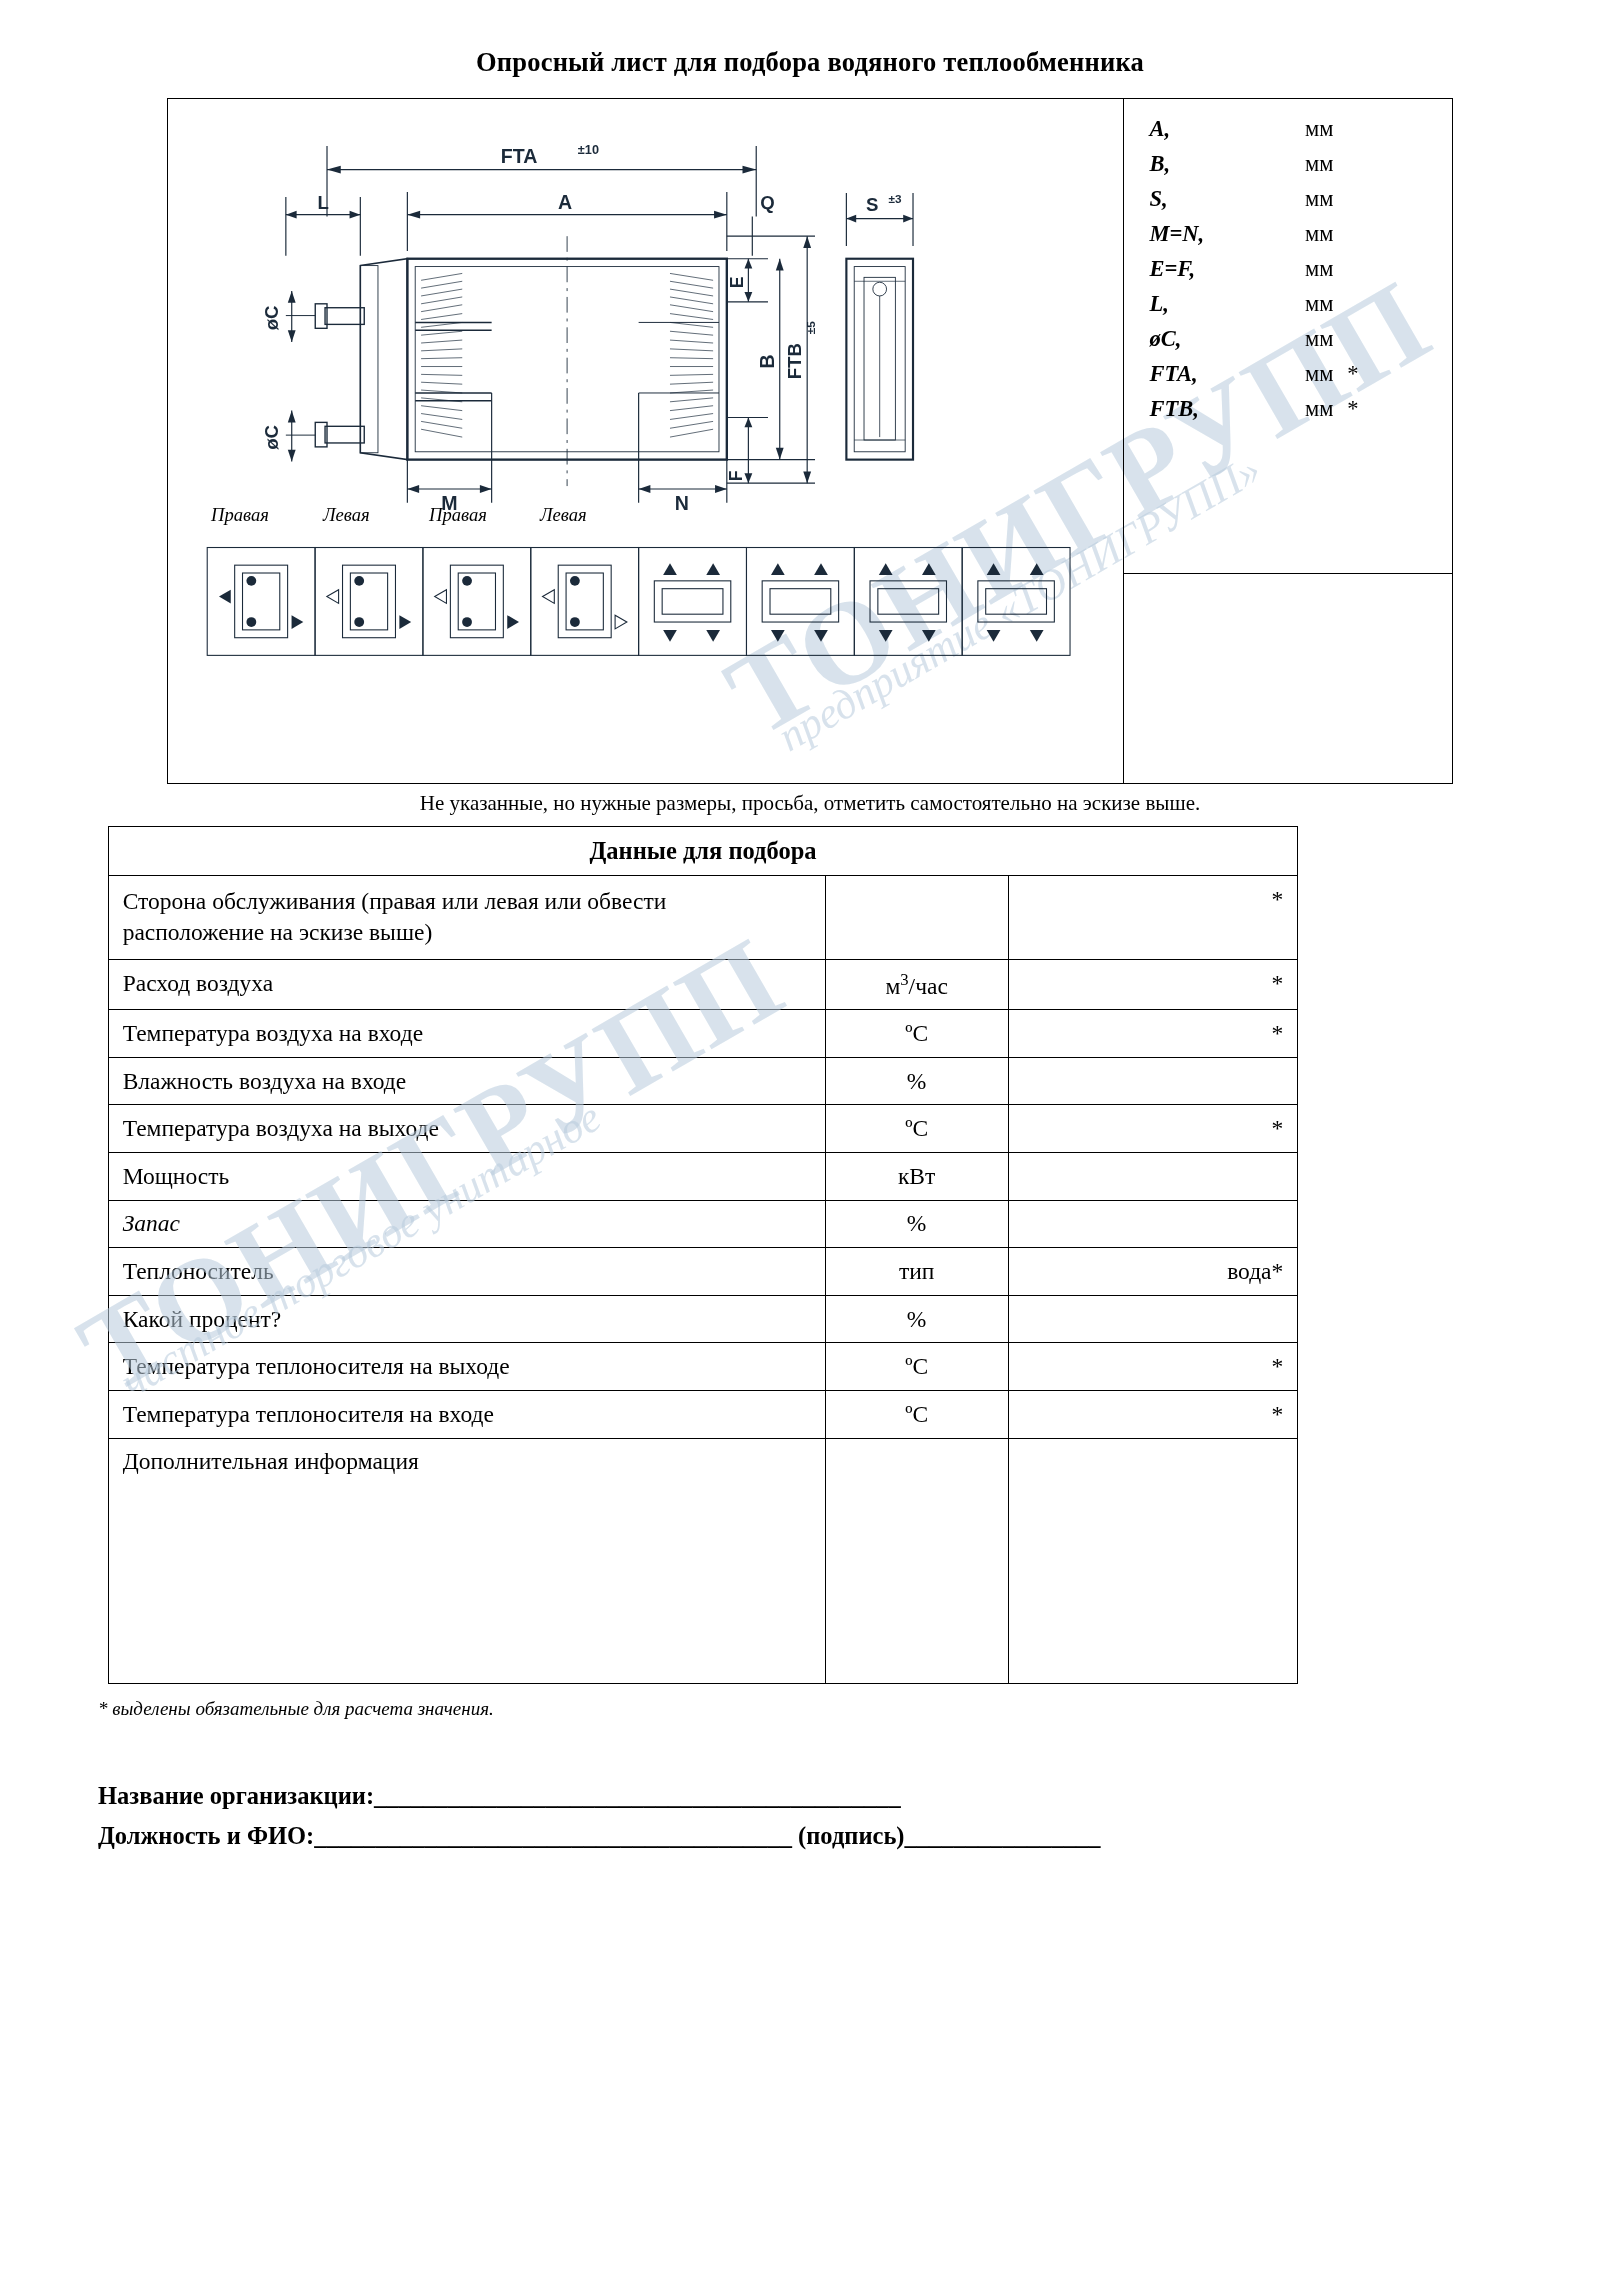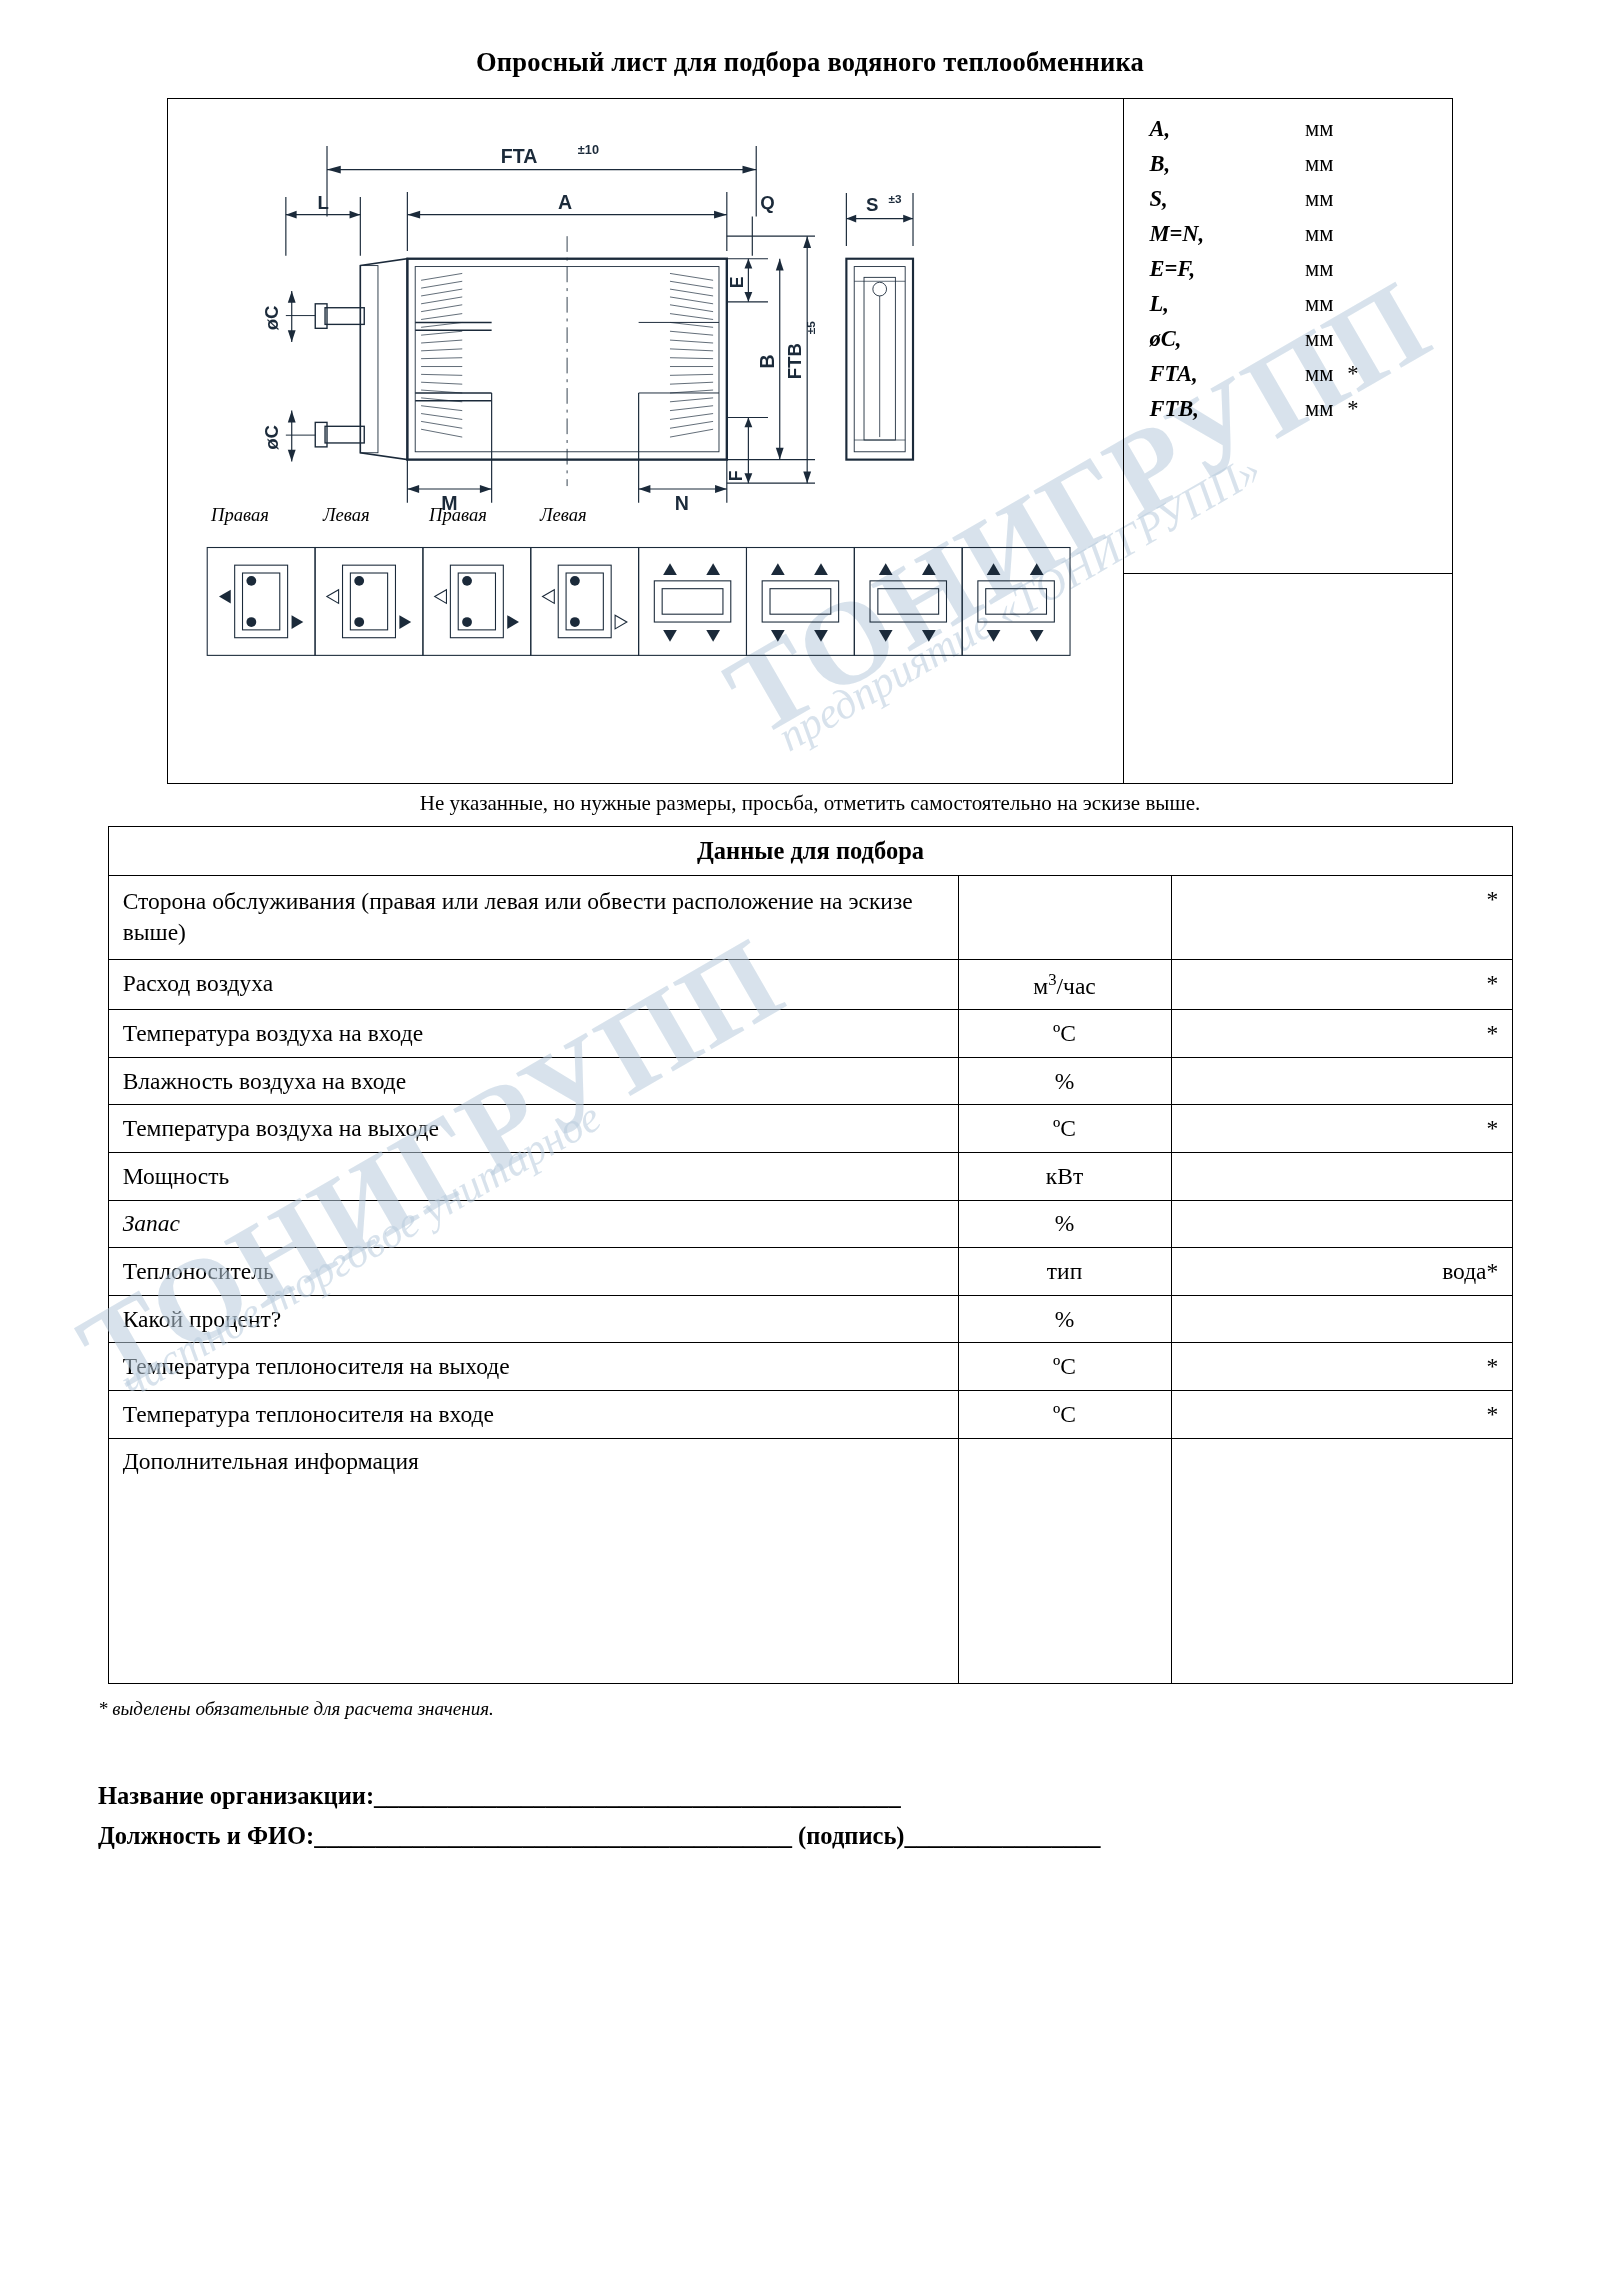--- a/index.html
+++ b/index.html
@@ -114,21 +114,21 @@
   .note-under {
     text-align: center;
     font-size: 21px;
     margin-top: 7.8px;
   }
 
   
   table.data-table {
     margin: 9.8px 108px 0 108px;
     border-collapse: collapse;
-    width: 1405px;
+    width: 1190px;
     font-size: 23.5px;
   }
   table.data-table td {
     border: 1px solid #000;
     padding: 9.8px 13.7px;
     vertical-align: top;
   }
   .tbl-head td {
     text-align: center;
     font-weight: 700;

